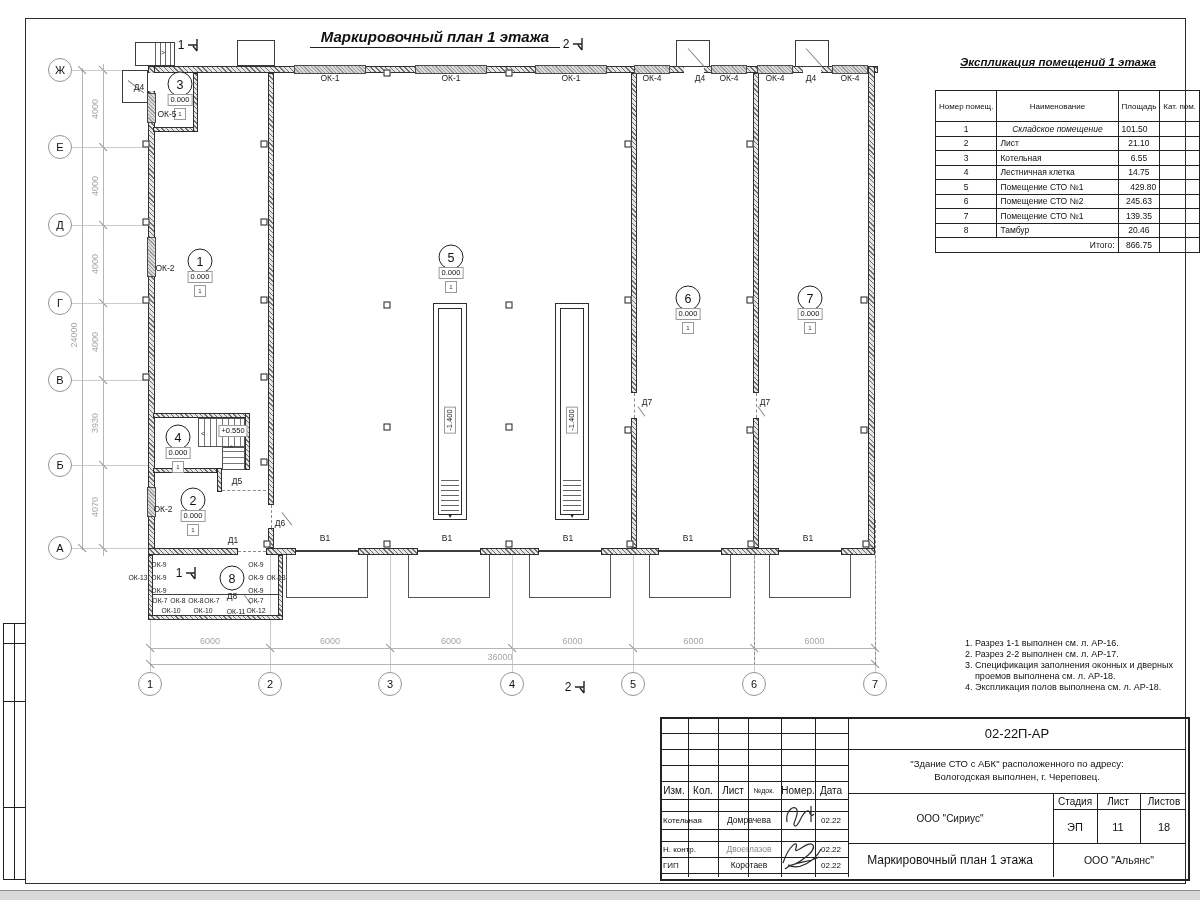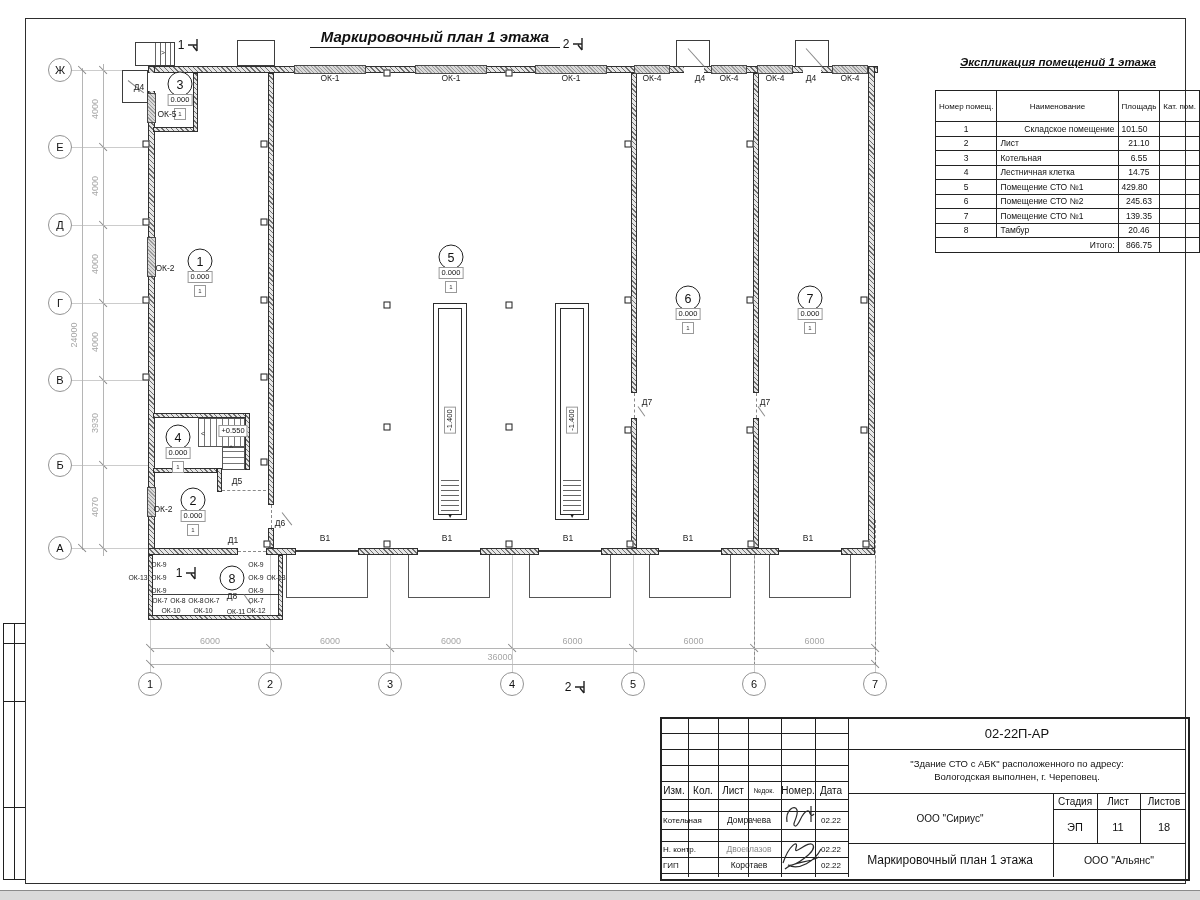--- a/index.html
+++ b/index.html
@@ -325,21 +325,21 @@
       <tr style="height:31px">
         <th>Номер помещ.</th>
         <th>Наименование</th>
         <th>Площадь</th>
         <th>Кат. пом.</th>
       </tr>
     </thead>
     <tbody id="sched-body">
         <tr style="height: 14.5px;">
           <td style="text-align: center;">1</td>
-          <td style="text-align: right;">Складское помещение</td>
+          <td style="text-align: center; font-style: italic;">Складское помещение</td>
           <td style="">101.50</td>
           <td style="text-align: center;"></td>
         </tr>
         <tr style="height: 14.5px;">
           <td style="text-align: center;">2</td>
           <td style="text-align: left;">Лист</td>
           <td style="text-align: center;">21.10</td>
           <td style="text-align: center;"></td>
         </tr>
         <tr style="height: 14.5px;">
@@ -350,21 +350,21 @@
         </tr>
         <tr style="height: 14.5px;">
           <td style="text-align: center;">4</td>
           <td style="text-align: left;">Лестничная клетка</td>
           <td style="text-align: center;">14.75</td>
           <td style="text-align: center;"></td>
         </tr>
         <tr style="height: 14.5px;">
           <td style="text-align: center;">5</td>
           <td style="text-align: left;">Помещение СТО №1</td>
-          <td style="text-align: left;">429.80</td>
+          <td style="text-align: right;">429.80</td>
           <td style="text-align: center;"></td>
         </tr>
         <tr style="height: 14.5px;">
           <td style="text-align: center;">6</td>
           <td style="text-align: left;">Помещение СТО №2</td>
           <td style="text-align: center;">245.63</td>
           <td style="text-align: center;"></td>
         </tr>
         <tr style="height: 14.5px;">
           <td style="text-align: center;">7</td>
@@ -379,20 +379,26 @@
           <td style="text-align: center;"></td>
         </tr>
         <tr style="height: 14.5px;">
           <td colspan="2" style="text-align:right">Итого:</td>
           <td style="text-align:center">866.75</td>
           <td></td>
         </tr>
       </tbody>
   </table>
 
+  <div class="notes" id="notes">
+      <div>1. Разрез 1-1 выполнен см. л. АР-16.</div>
+      <div>2. Разрез 2-2 выполнен см. л. АР-17.</div>
+      <div>3. Спецификация заполнения оконных и дверных проемов выполнена см. л. АР-18.</div>
+      <div>4. Экспликация полов выполнена см. л. АР-18.</div>
+    </div>
 
   <div id="titleblock">
       <div class="abs" style="left: 660px; top: 717px; width: 526px; height: 160px; border: 2px solid rgb(34, 34, 34);"></div>
       <div class="tbl" style="left: 688px; top: 717px; width: 1px; height: 160px;"></div>
       <div class="tbl" style="left: 718px; top: 717px; width: 1px; height: 160px;"></div>
       <div class="tbl" style="left: 748px; top: 717px; width: 1px; height: 160px;"></div>
       <div class="tbl" style="left: 781px; top: 717px; width: 1px; height: 160px;"></div>
       <div class="tbl" style="left: 815px; top: 717px; width: 1px; height: 160px;"></div>
       <div class="tbl" style="left: 848px; top: 717px; width: 1px; height: 160px;"></div>
       <div class="tbl" style="left: 1053px; top: 793px; width: 1px; height: 84px;"></div>

